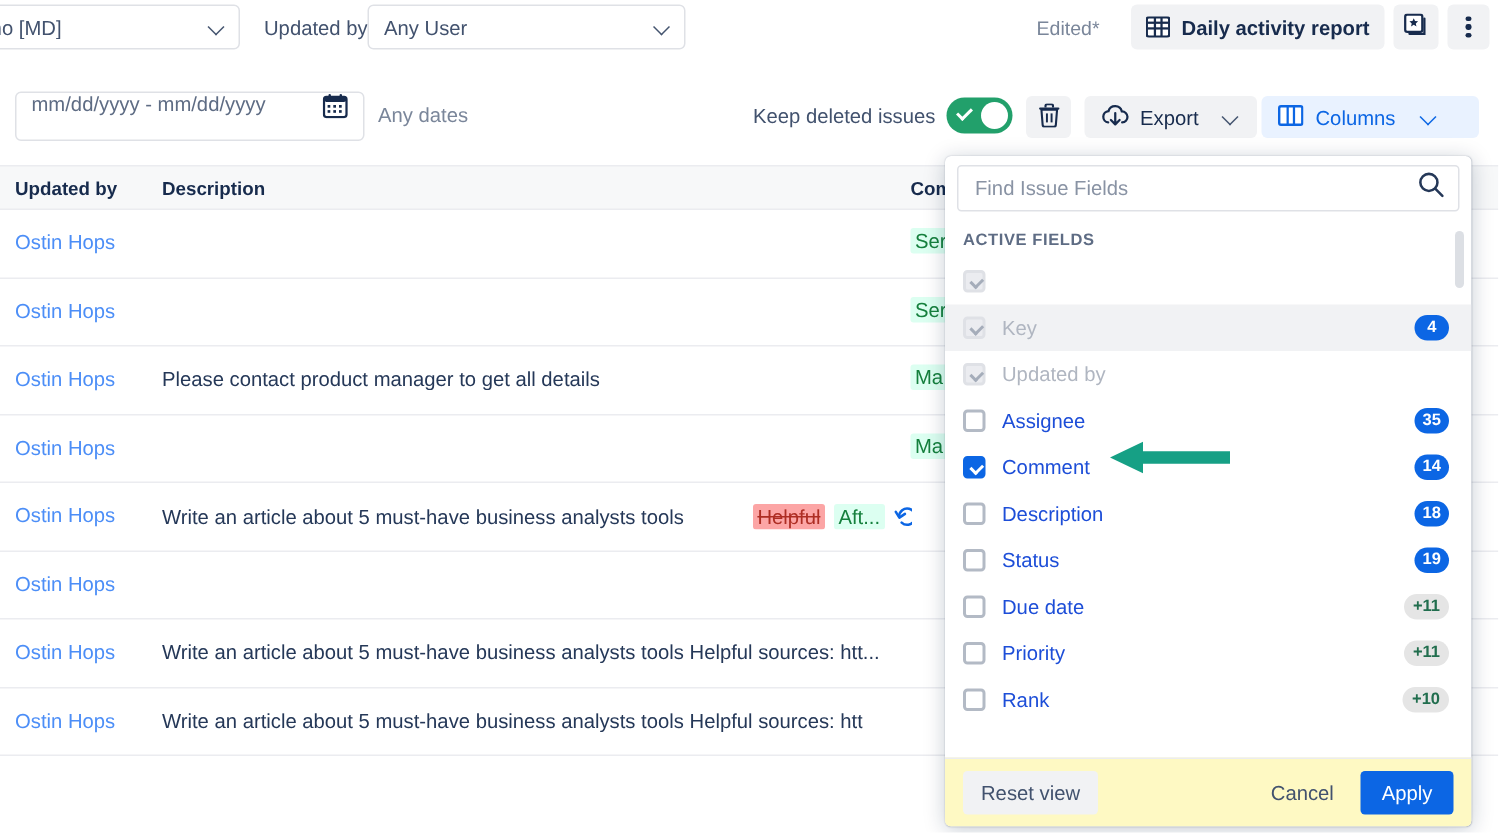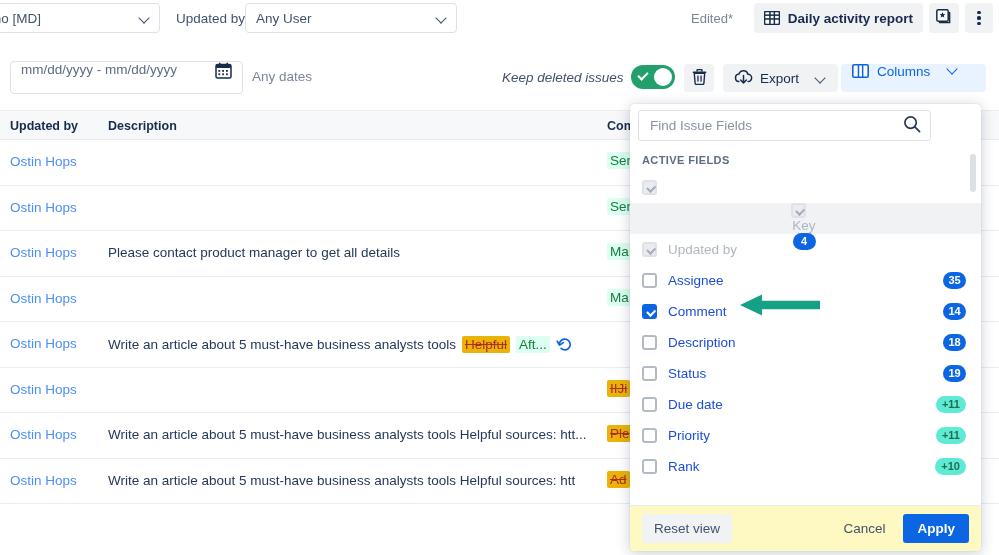--- a/index.html
+++ b/index.html
@@ -73,21 +73,21 @@
   }
   #date-input {
     position: absolute; left: 10px; top: 14px; width: 233px; height: 33px;
     border: 1px solid #dfe1e6; border-radius: 4px; background:#fff;
     display:flex; padding: 0 10px;
     font-size: 13.5px; color: #5e6c84; cursor: text;
   }
   #date-input .dtext { flex: 1; }
   #anydates { position: absolute; left: 252px; top: 22px; font-size: 13.5px; color:#7a869a; }
 
-  #keep-deleted-label { position: absolute; left: 502px; top: 23px; font-size: 13.5px; color:#42526e;font-style:italic;}
+  #keep-deleted-label { position: absolute; left: 502px; top: 23px; font-size: 13.5px; color:#42526e;}
   #toggle {
     position: absolute; left: 631px; top: 18px; width: 44px; height: 24px;
     border-radius: 12px; background: #22a06b; cursor: pointer;
     display:flex; align-items:center; padding: 0 3px;
   }
   #toggle .knob {
     position:absolute; right: 3px; width: 18px; height: 18px; border-radius: 50%; background:#fff;
   }
   #toggle .tick { position:absolute; left: 7px; top: 7px; width: 10px; height: 6px;
     border-left: 2px solid #fff; border-bottom: 2px solid #fff; transform: rotate(-45deg); }
@@ -99,21 +99,21 @@
   }
   #export-btn {
     position:absolute; left: 723px; top: 17px; height: 28px;
     background:#f1f2f4; border-radius:4px; border:none; cursor:pointer;
     display:flex; align-items:center; gap:7px; padding: 0 11px;
     font-size: 13.5px; color:#172b4d; font-family:inherit;
   }
   #columns-btn {
     position:absolute; left: 841px; top: 17px; height: 28px; width: 145px;
     background:#e9f2ff; border-radius:4px; border:none; cursor:pointer;
-    display:flex; align-items:flex-start; gap:8px; padding: 0 11px;
+    display:flex; align-items:center; gap:8px; padding: 0 11px;
     font-size: 13.5px; color:#0c66e4; font-family:inherit;
   }
   .chev-blue::before { border-right-color:#0c66e4; border-bottom-color:#0c66e4; }
 
   
   .table-wrap {
     position:absolute; left: 0; top: 110px; width: 999px; height: 400px;
     background:#fff; overflow:hidden;
   }
   .thead {
@@ -137,56 +137,56 @@
   .cell-desc {
     position:absolute; left: 108px; top: 14px; font-size: 13.5px; color:#253858;
     white-space: nowrap; max-width: 500px; overflow:hidden; text-overflow: ellipsis;
     display:flex; align-items:center; gap: 6px;
   }
   .cell-comment {
     position:absolute; left: 607px; top: 13px; font-size: 13.5px;
     white-space: nowrap;
   }
   .tag-add { background:#dcfff1; color:#15803d; padding: 1px 3px; border-radius:2px;}
-  .tag-del { background:#eab308; color:#ae2e24; padding: 1px 3px; border-radius:2px; text-decoration: line-through;}
+  .tag-del { background:#fca5a5; color:#ae2e24; padding: 1px 3px; border-radius:2px; text-decoration: line-through; margin-left: 40px;}
   .undo-icon { color:#0c66e4; display:inline-flex; }
   .hscroll-track {
     position:absolute; left: 0; top: 395px; width: 999px; height: 7px; background: transparent;
   }
 
   
   .popup {
     position:absolute; left: 630px; top: 104px; width: 351px; height: 447px;
     background:#fff; border-radius: 4px;
     box-shadow: 0 2px 14px rgba(9,30,66,0.22), 0 0 1px rgba(9,30,66,0.3);
     overflow:hidden;
   }
   .popup-search {
-    position:absolute; left: 8px; top: 6px; width: 293px; height: 31px;
+    position:absolute; left: 8px; top: 6px; width: 335px; height: 31px;
     border: 1px solid #dfe1e6; border-radius: 3px; background:#fff;
     display:flex; align-items:center; padding: 0 9px;
   }
   .popup-search input {
     flex:1; border:none; outline:none; font-size: 13.5px;
     font-family: inherit; color:#42526e; background:transparent;
   }
   .popup-search input::placeholder { color:#8993a4; }
 
   .popup-list {
     position:absolute; left:0; top: 42px; width: 351px; height: 359px; overflow:hidden;
   }
   .group-title {
     font-size: 11px; font-weight:700; letter-spacing: 0.4px;
     color:#5e6c84; padding: 8px 0 6px 12px; text-transform: uppercase;
   }
   .field-row {
     display:flex; align-items:center; height: 31px; padding: 0 15px 0 12px;
     cursor:pointer; position:relative;
   }
-  .field-row.highlight { background:#f1f2f4;flex-direction:column; }
+  .field-row.highlight { background:#f1f2f4; }
   .field-row.disabled { cursor: default; }
   .cb {
     width: 15px; height: 15px; border-radius:3px; border: 2px solid #b3bac5;
     background:#fff; flex: 0 0 auto; position:relative; margin-right: 11px;
   }
   .cb.checked { background:#0c66e4; border-color:#0c66e4; }
   .cb.checked::after {
     content:""; position:absolute; left: 2.5px; top: 2.5px;
     width: 6px; height: 3.5px;
     border-left: 2px solid #fff; border-bottom: 2px solid #fff;
@@ -200,21 +200,21 @@
     transform: rotate(-45deg);
   }
   .field-label { flex:1; font-size: 13.5px; color:#1d4ed8; }
   .field-row.disabled .field-label { color:#b0b6c1; }
   .badge-blue {
     background:#0c66e4; color:#fff; font-size: 11px; font-weight:700;
     border-radius: 10px; min-width: 23px; height: 17px; line-height: 17px;
     text-align:center; padding: 0 5px;
   }
   .badge-green {
-    background:#5eead4; color:#216e4e; font-size: 11px; font-weight:700;
+    background:#e5e5e5; color:#216e4e; font-size: 11px; font-weight:700;
     border-radius: 10px; min-width: 28px; height: 17px; line-height: 17px;
     text-align:center; padding: 0 6px;
   }
   .popup-scroll {
     position:absolute; right: 5px; top: 8px; width: 6px; height: 38px;
     background:#dcdfe4; border-radius: 4px;
   }
   .popup-footer {
     position:absolute; left:0; bottom: 0; width: 351px; height: 46px;
     border-top: 1px solid #ebecf0; background:#fef9c3;
@@ -223,21 +223,21 @@
   .btn-reset {
     background:#f1f2f4; border:none; border-radius:3px; height: 29px;
     padding: 0 12px; font-size: 13.5px; color:#42526e; font-family:inherit; cursor:pointer;
   }
   .btn-cancel {
     margin-left:auto; background:transparent; border:none; height: 29px;
     padding: 0 12px; font-size: 13.5px; color:#42526e; font-family:inherit; cursor:pointer;
   }
   .btn-apply {
     margin-left: 6px; background:#0c66e4; border:none; border-radius:3px; height: 29px;
-    padding: 0 14px; font-size: 13.5px; color:#fff; font-weight:700;
+    padding: 0 14px; font-size: 13.5px; color:#fff; font-weight:400;
     font-family:inherit; cursor:pointer;
   }
 
   
   .annot-arrow { position:absolute; left: 738px; top: 292px; width: 84px; height: 26px; }
 </style>
 </head>
 <body>
 
 <div id="app">

